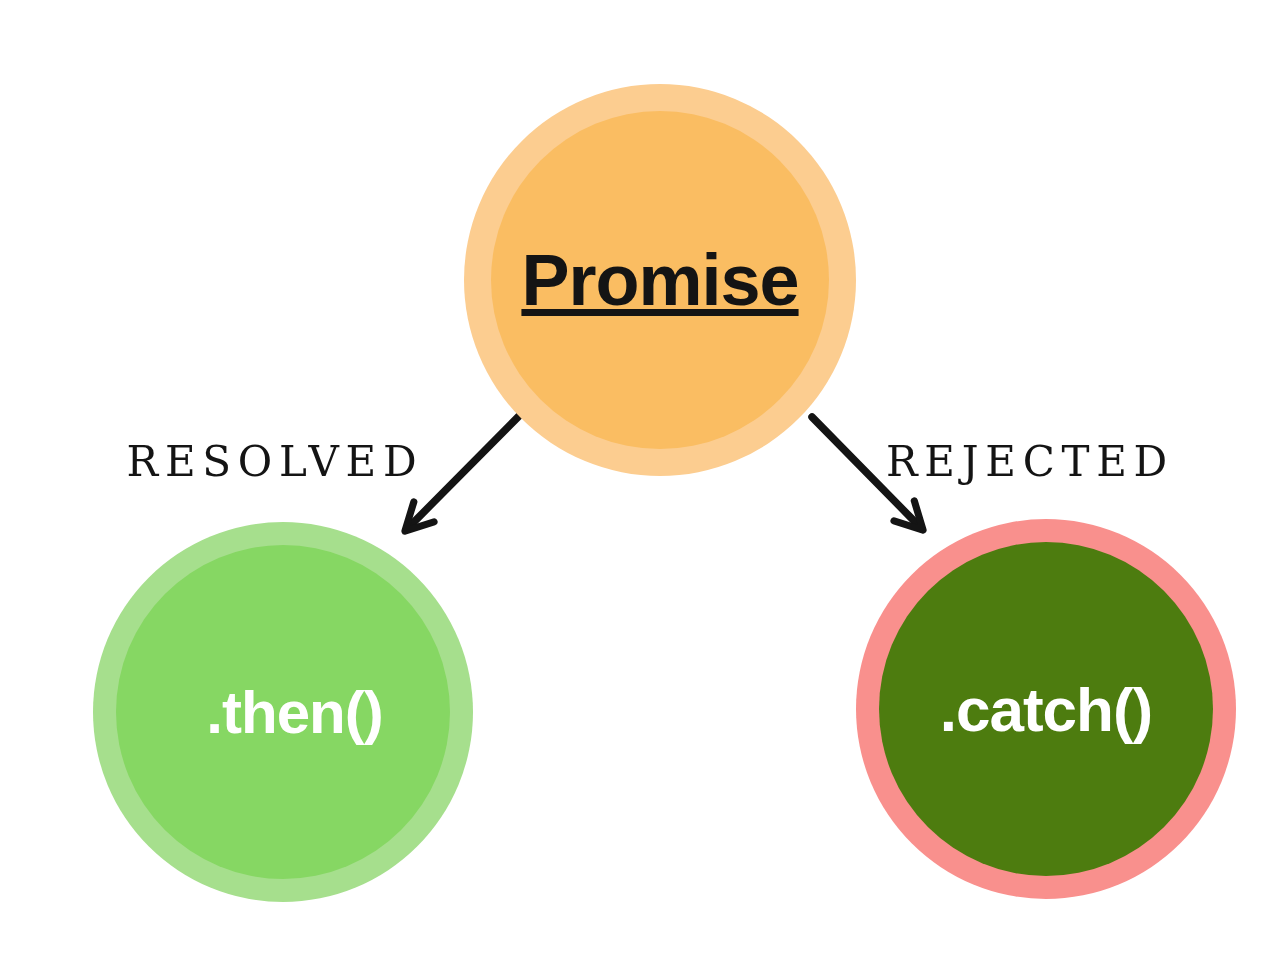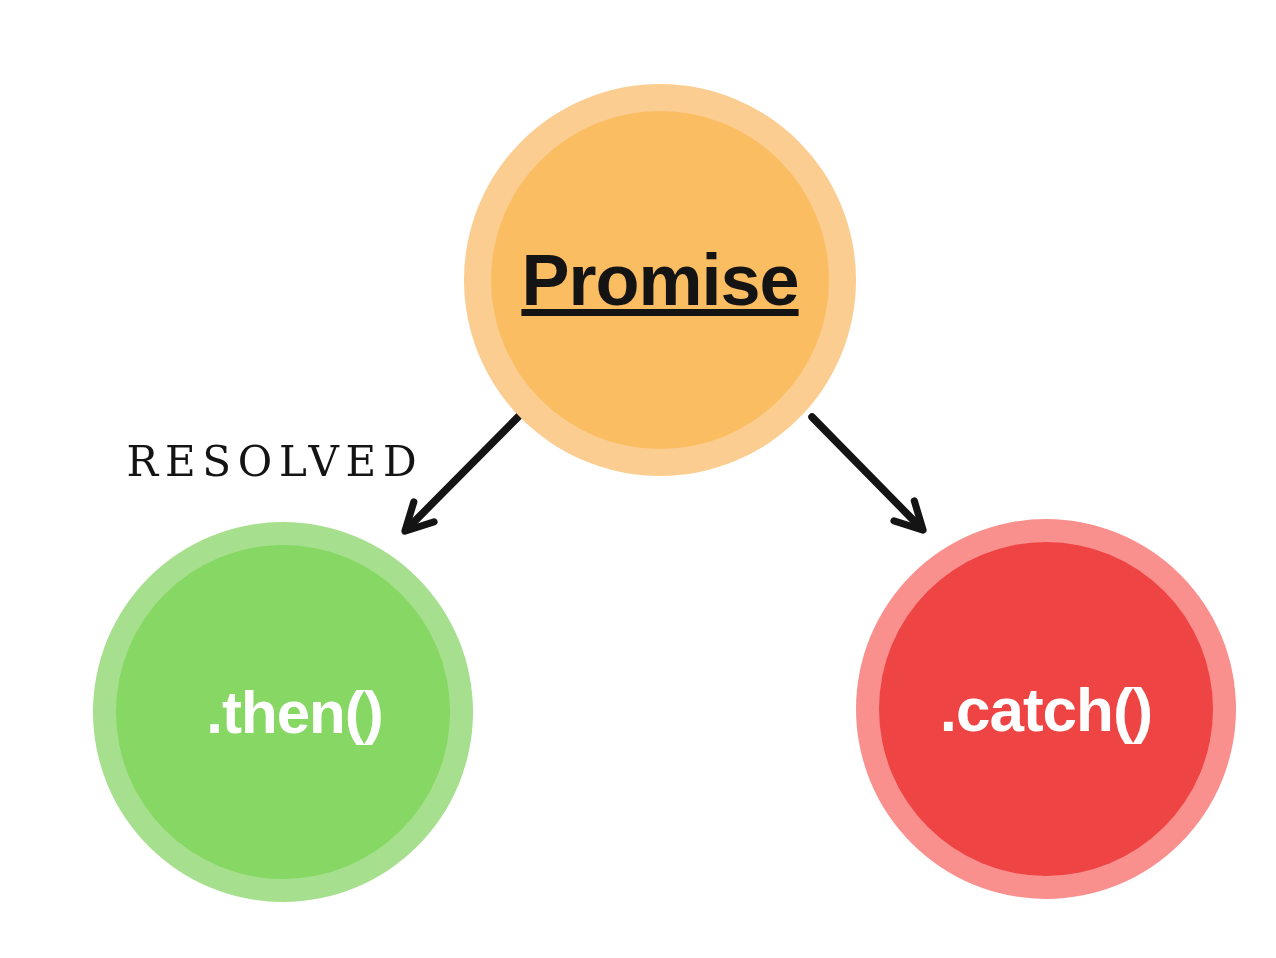--- a/index.html
+++ b/index.html
@@ -88,20 +88,21 @@
     </div>
   </div>
 
   <div class="node" id="node-then" style="background-color: rgb(166, 223, 141);">
     <div class="node-inner" style="background-color: rgb(134, 215, 99);">
       <span class="node-label" style="color: rgb(255, 255, 255);">.then()</span>
     </div>
   </div>
 
   <div class="node" id="node-catch" style="background-color: rgb(249, 144, 141);">
-    <div class="node-inner" style="background-color: #ef4444;">
+    <div class="node-inner" style="background-color: #4d7c0f;">
       <span class="node-label" style="color: rgb(255, 255, 255);">.catch()</span>
     </div>
   </div>
 
   <div class="edge-label" id="label-resolved">RESOLVED</div>
+  <div class="edge-label" id="label-rejected">REJECTED</div>
 
 </div>
 
 </body></html>

